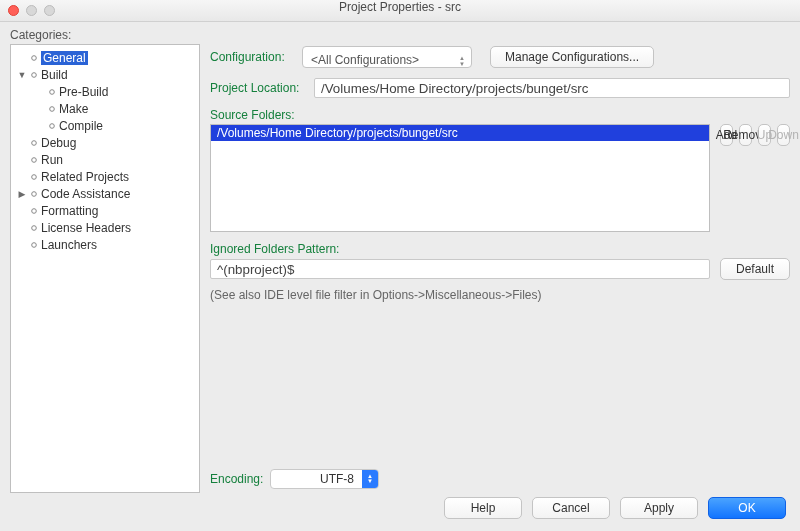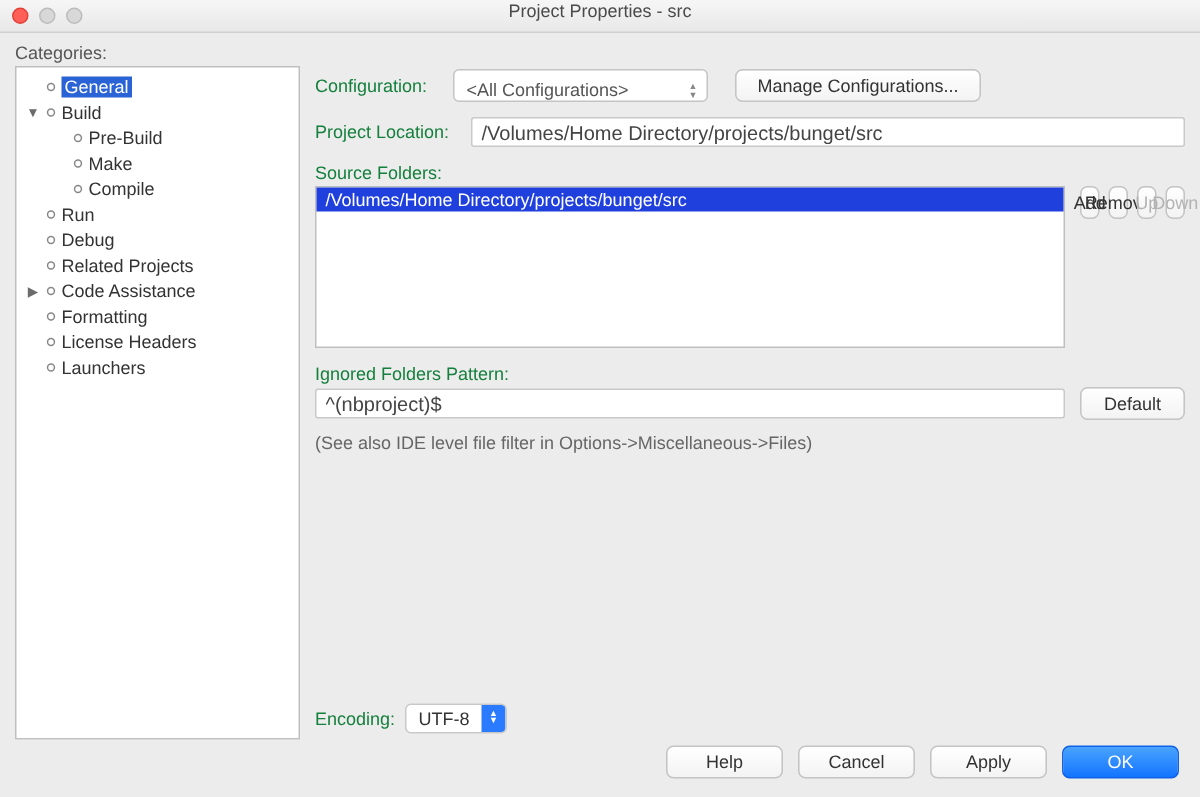--- a/index.html
+++ b/index.html
@@ -73,21 +73,21 @@
   .listitem { height:16px; line-height:16px; padding:0 6px; }
   .listitem.selected { background:#2040dd; color:#fff; }
   .sidebtns { display:flex; flex-direction:row; gap:6px; width:70px; }
   .sidebtns .btn { width:70px; min-width:0; padding:0; }
   .hint { color:#666; margin-top:6px; }
   .footer { height:30px; display:flex; align-items:center; justify-content:flex-end; gap:10px; padding:0 4px; }
   .encoding-select {
     display:inline-flex; align-items:center; height:20px; border:1px solid #c9c9c9;
     border-radius:4px; overflow:hidden; background:#fff; color:#333;
   }
-  .encoding-select .val { padding:0 8px; }
+  .encoding-select .val { padding:0 8px;margin-left:41px; }
   .encoding-select .handle {
     width:16px; height:100%; background:#2a7bff;
     display:flex; flex-direction:column; align-items:center; justify-content:center;
   }
   .encoding-select .handle span { font-size:6px; line-height:5px; color:#fff; }
 </style>
 </head>
 <body>
 
 <div class="window">
@@ -157,31 +157,31 @@
               <span class="nlabel">Compile</span>
             </div>
             <div class="node">
               <span style="width: 0px; display: inline-block;"></span>
               <span class="ind"></span>
               <span class="bullet">
                 <svg width="8" height="8">
                   <circle cx="4" cy="4" r="2.3" fill="none" stroke="#888" stroke-width="1"></circle>
                 </svg>
               </span>
+              <span class="nlabel">Debug</span>
+            </div>
+            <div class="node">
+              <span style="width: 0px; display: inline-block;"></span>
+              <span class="ind"></span>
+              <span class="bullet">
+                <svg width="8" height="8">
+                  <circle cx="4" cy="4" r="2.3" fill="none" stroke="#888" stroke-width="1"></circle>
+                </svg>
+              </span>
               <span class="nlabel">Run</span>
-            </div>
-            <div class="node">
-              <span style="width: 0px; display: inline-block;"></span>
-              <span class="ind"></span>
-              <span class="bullet">
-                <svg width="8" height="8">
-                  <circle cx="4" cy="4" r="2.3" fill="none" stroke="#888" stroke-width="1"></circle>
-                </svg>
-              </span>
-              <span class="nlabel">Debug</span>
             </div>
             <div class="node">
               <span style="width: 0px; display: inline-block;"></span>
               <span class="ind"></span>
               <span class="bullet">
                 <svg width="8" height="8">
                   <circle cx="4" cy="4" r="2.3" fill="none" stroke="#888" stroke-width="1"></circle>
                 </svg>
               </span>
               <span class="nlabel">Related Projects</span>

